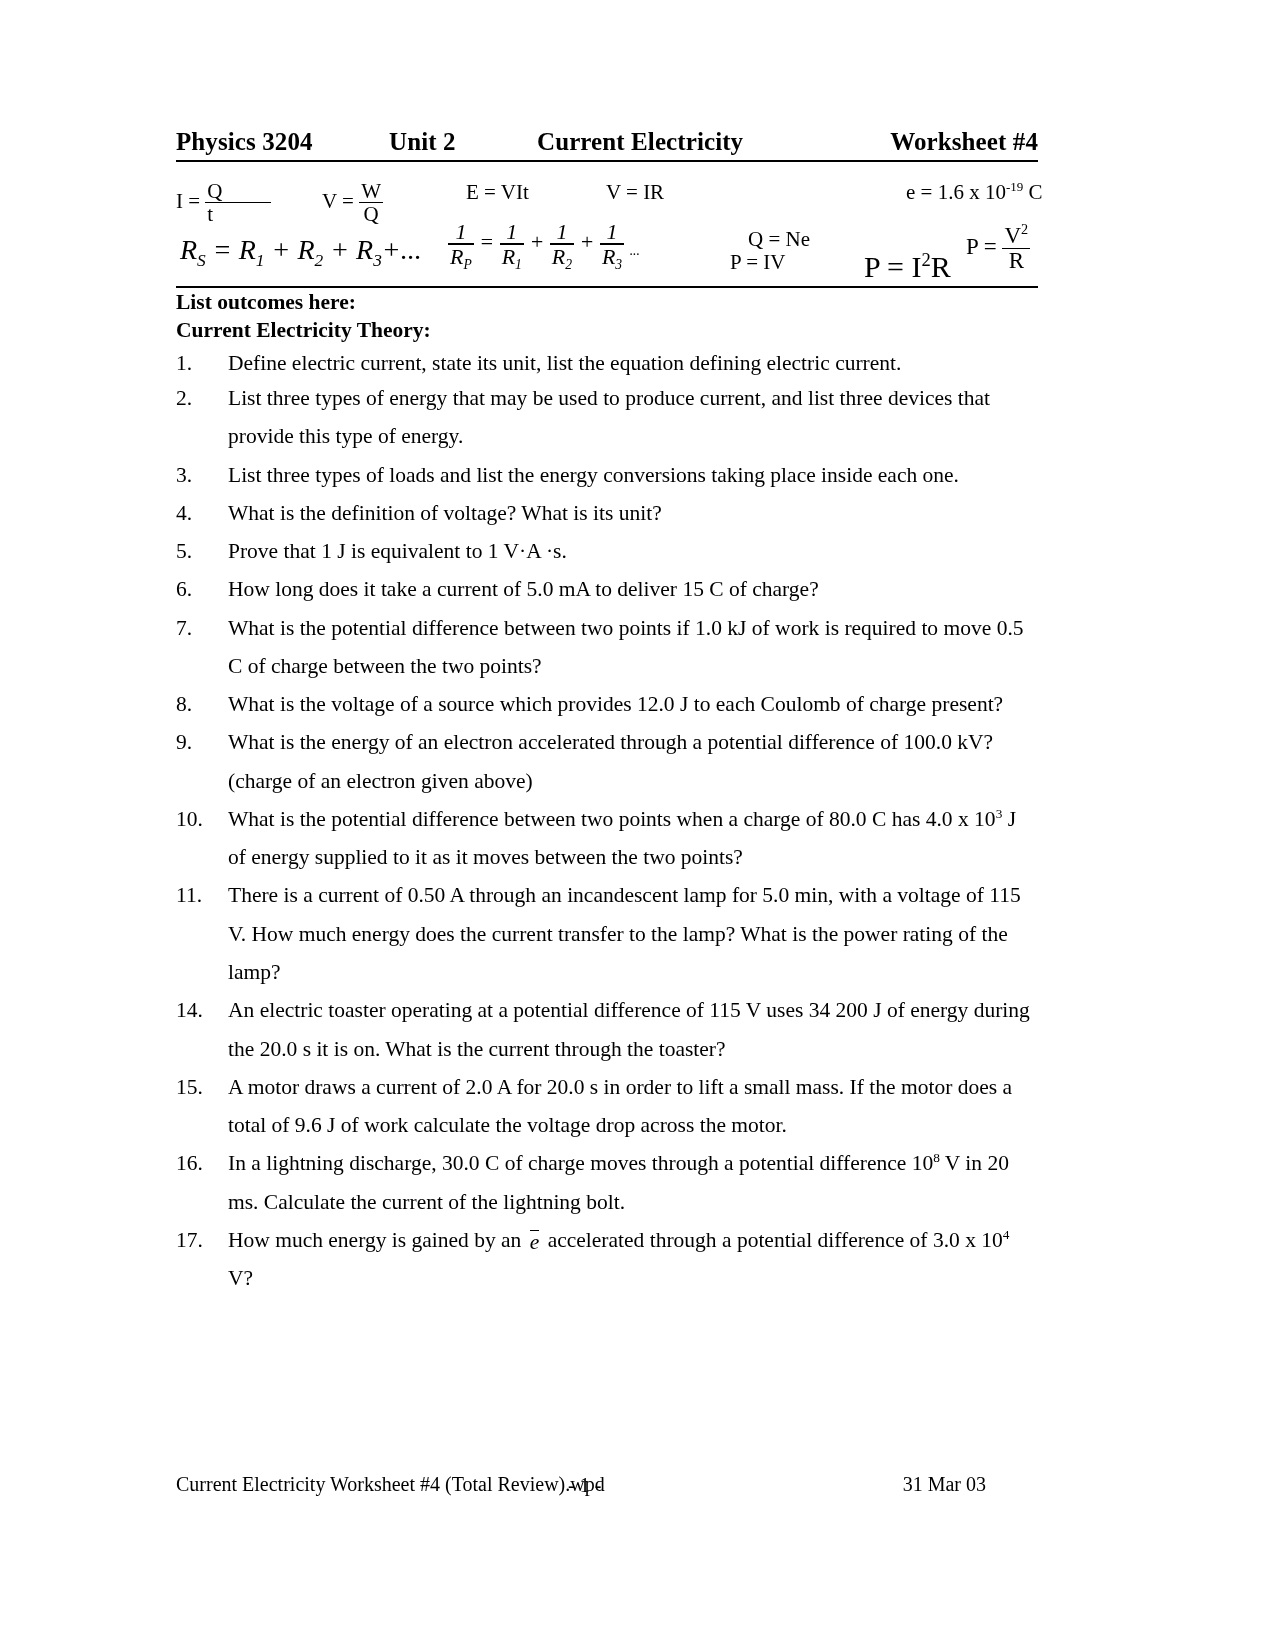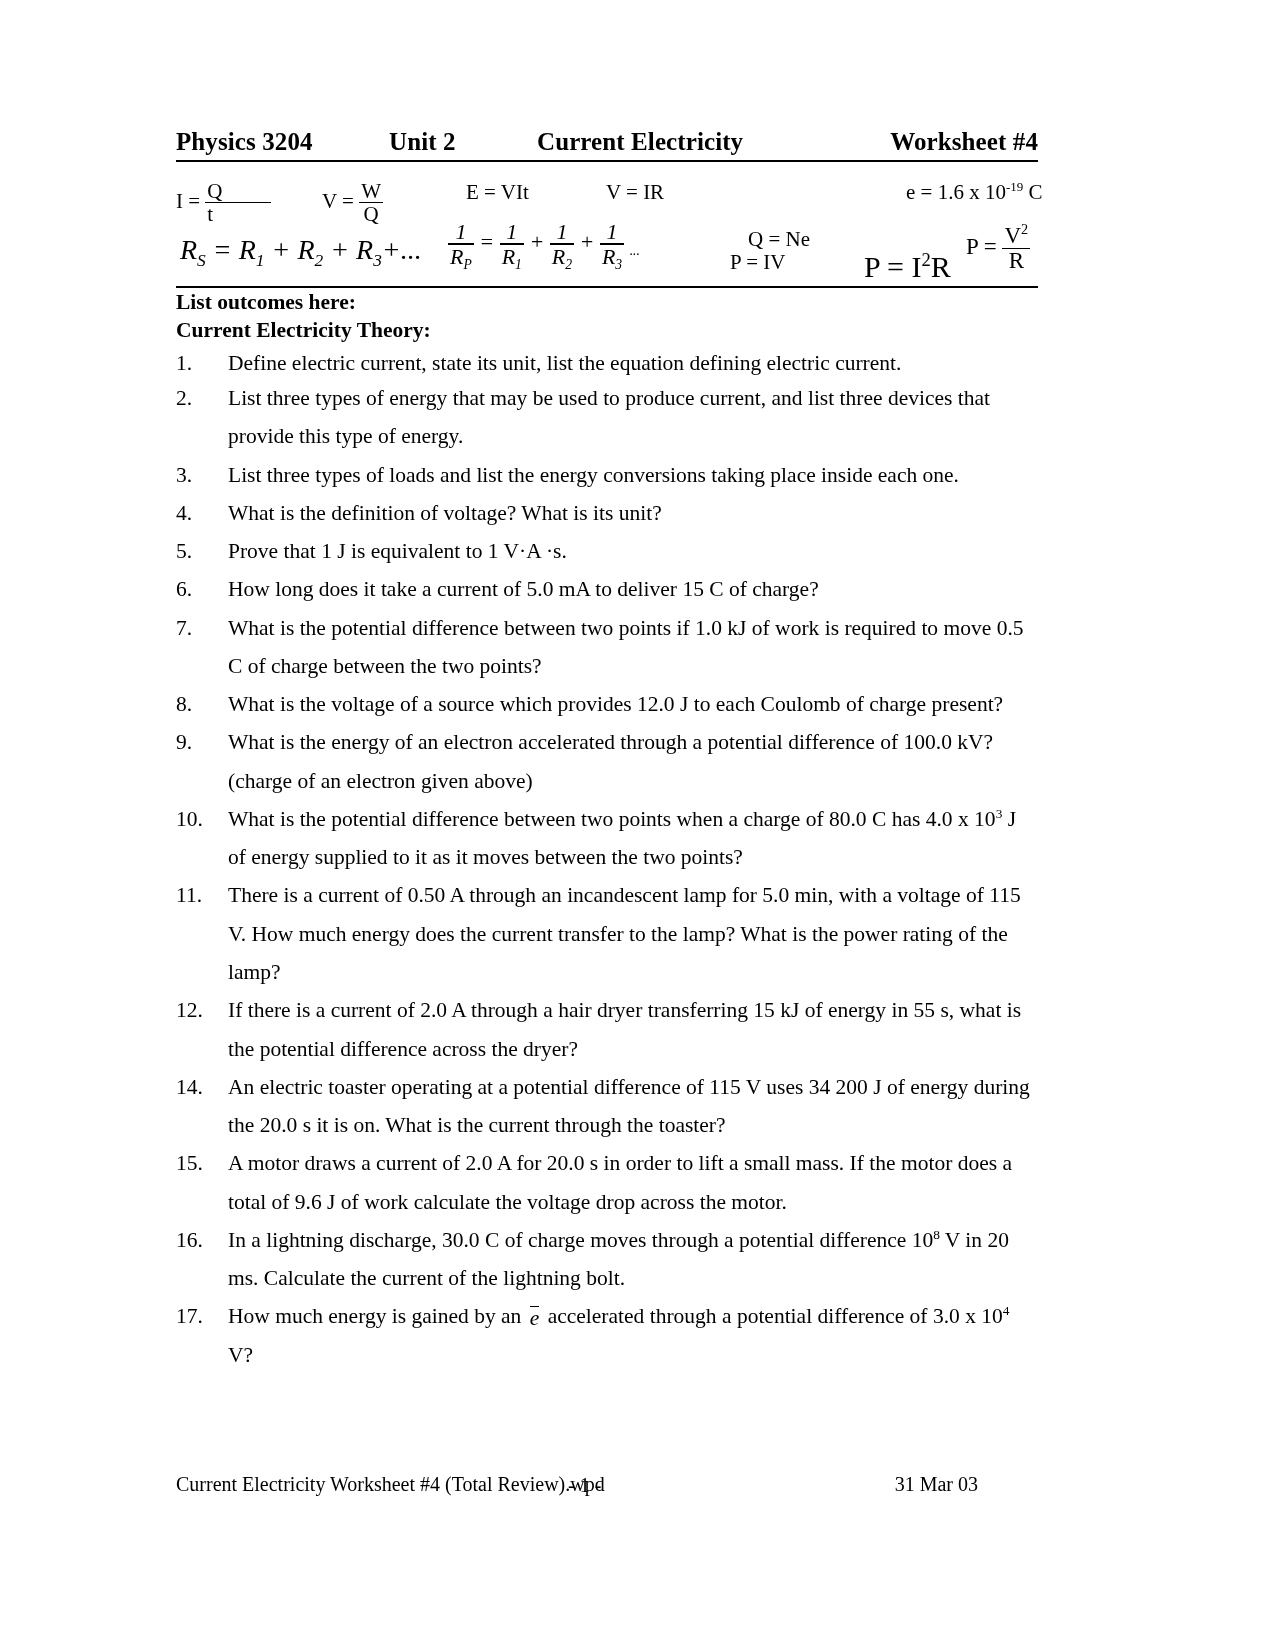--- a/index.html
+++ b/index.html
@@ -149,21 +149,21 @@
     left: 0;
     top: 0;
   }
   .foot-page {
     position: absolute;
     left: 392px;
     top: 1px;
   }
   .foot-right {
     position: absolute;
-    right: 60px;
+    right: 52px;
     top: 0;
   }
 </style>
 </head>
 <body>
 
 <div class="page">
 
   <div class="content">
 
@@ -306,24 +306,20 @@
       <div class="qrow">
         <span class="qnum">10.</span>
         <span class="qtext"><span>What is the potential difference between two points when  a charge of 80.0 C has 4.0 x 10</span><span class="sup">3</span><span> J of energy supplied to it as it moves between the two points?</span></span>
       </div>
 
       <div class="qrow">
         <span class="qnum">11.</span>
         <span class="qtext">There is a current of 0.50 A through an incandescent lamp for 5.0 min, with a voltage of 115 V.  How much energy does the current transfer to the lamp?  What is the power rating of the lamp?</span>
       </div>
 
-      <div class="qrow">
-        <span class="qnum">12.</span>
-        <span class="qtext">If there is a current of 2.0 A through a hair dryer transferring 15 kJ of energy in 55 s, what is the potential difference across the dryer?</span>
-      </div>
 
 
       <div class="qrow">
         <span class="qnum">14.</span>
         <span class="qtext">An electric toaster operating at a potential difference of 115 V uses 34 200 J of energy during the 20.0 s it is on.  What is the current through the toaster?</span>
       </div>
 
       <div class="qrow">
         <span class="qnum">15.</span>
         <span class="qtext">A motor draws a current of 2.0 A for 20.0 s in order to lift a small mass.  If the motor does a total of 9.6 J of work calculate the voltage drop across the motor.</span>

